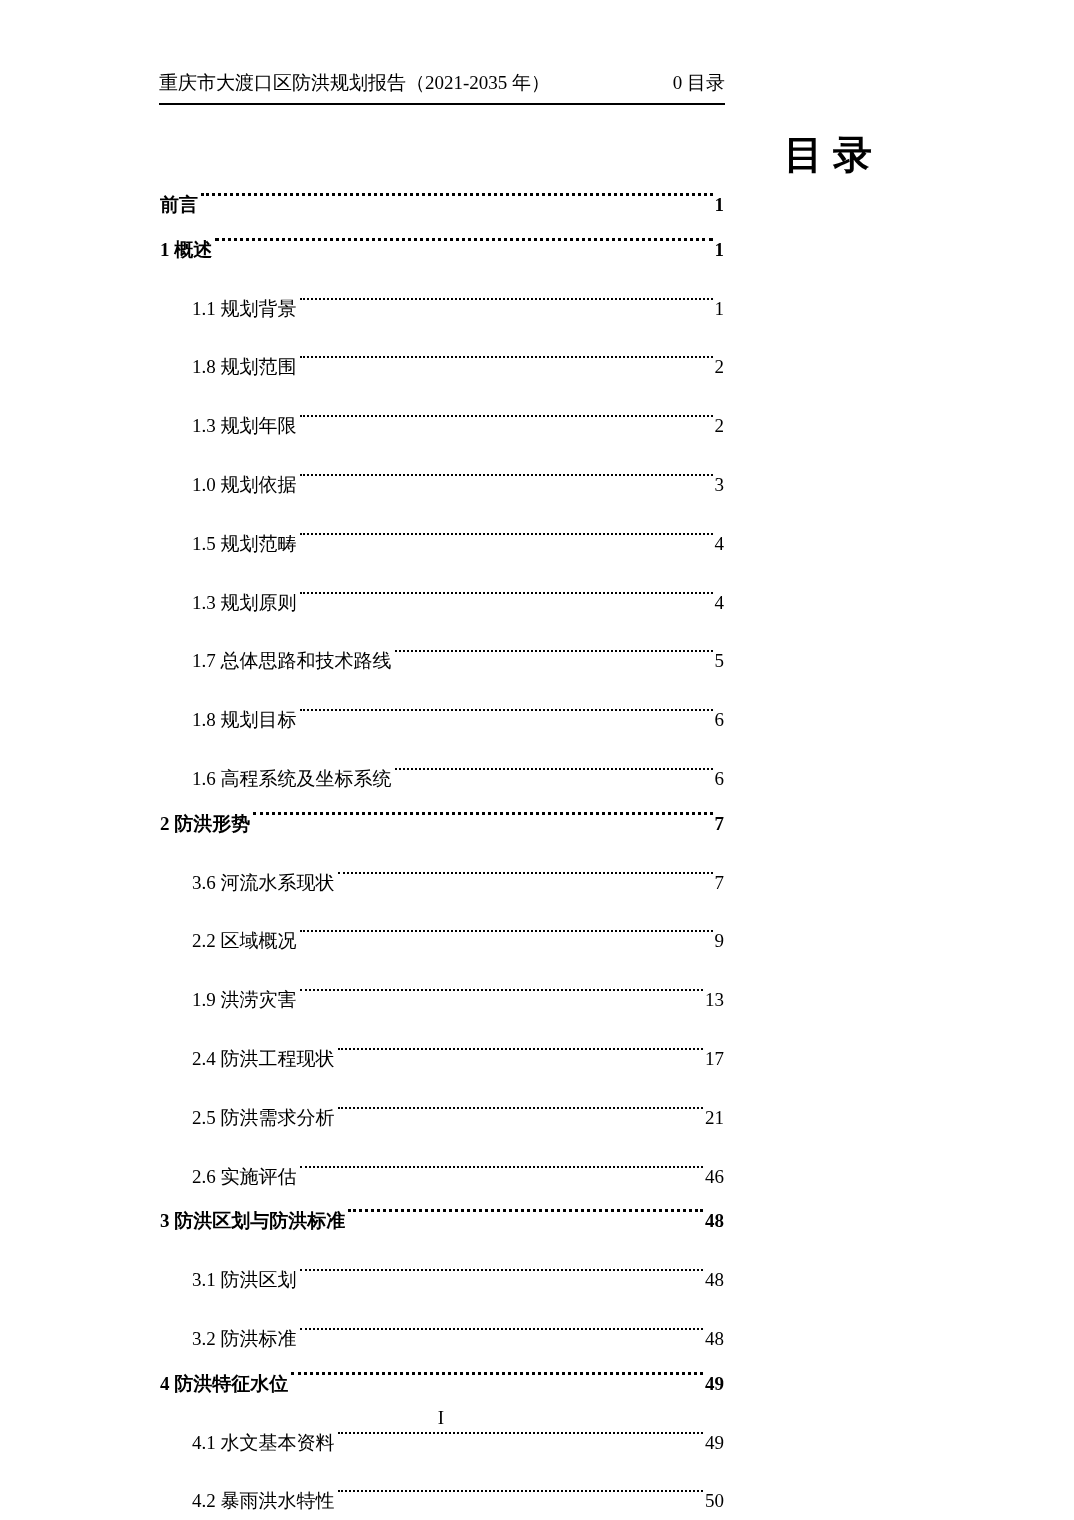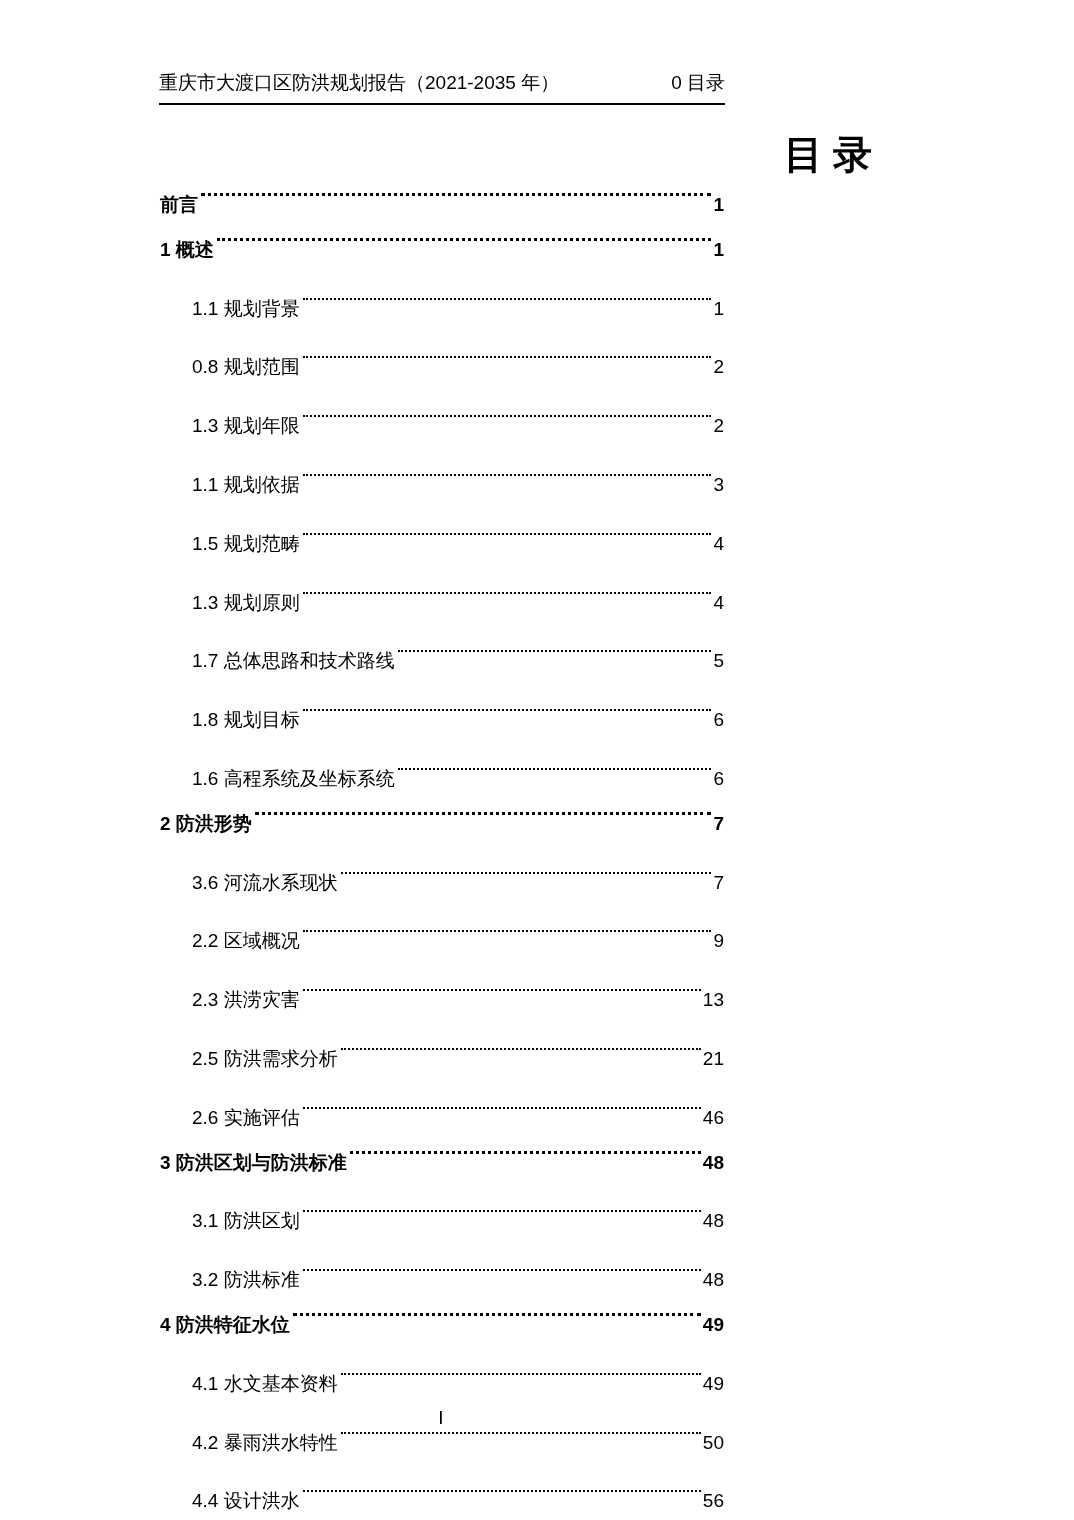--- a/index.html
+++ b/index.html
@@ -3,21 +3,21 @@
 <meta charset="utf-8">
 <style>
   * { margin: 0; padding: 0; box-sizing: border-box; }
   html, body { background: #ffffff; }
   .page {
     position: relative;
     width: 882px;
     height: 1520px;
     background: #ffffff;
     color: #000000;
-    font-family: Liberation Sans, sans-serif;
+    font-family: Liberation Serif, serif;
     overflow: hidden;
   }
   .header {
     position: absolute;
     top: 72px;
     left: 159px;
     right: 157px;
     display: flex;
     justify-content: space-between;
     align-items: flex-end;
@@ -98,33 +98,33 @@
     <span class="toc-page">1</span>
   </div>
 
   <div class="toc-row level-2">
     <span class="toc-label">1.1 规划背景</span>
     <span class="toc-dots"></span>
     <span class="toc-page">1</span>
   </div>
 
   <div class="toc-row level-2">
-    <span class="toc-label">0.8 规划范围</span>
+    <span class="toc-label">1.8 规划范围</span>
     <span class="toc-dots"></span>
     <span class="toc-page">2</span>
   </div>
 
   <div class="toc-row level-2">
     <span class="toc-label">1.3 规划年限</span>
     <span class="toc-dots"></span>
     <span class="toc-page">2</span>
   </div>
 
   <div class="toc-row level-2">
-    <span class="toc-label">1.1 规划依据</span>
+    <span class="toc-label">1.0 规划依据</span>
     <span class="toc-dots"></span>
     <span class="toc-page">3</span>
   </div>
 
   <div class="toc-row level-2">
     <span class="toc-label">1.5 规划范畴</span>
     <span class="toc-dots"></span>
     <span class="toc-page">4</span>
   </div>
 
@@ -164,25 +164,30 @@
     <span class="toc-page">7</span>
   </div>
 
   <div class="toc-row level-2">
     <span class="toc-label">2.2 区域概况</span>
     <span class="toc-dots"></span>
     <span class="toc-page">9</span>
   </div>
 
   <div class="toc-row level-2">
-    <span class="toc-label">2.3 洪涝灾害</span>
+    <span class="toc-label">1.9 洪涝灾害</span>
     <span class="toc-dots"></span>
     <span class="toc-page">13</span>
   </div>
 
+  <div class="toc-row level-2">
+    <span class="toc-label">2.4 防洪工程现状</span>
+    <span class="toc-dots"></span>
+    <span class="toc-page">17</span>
+  </div>
 
   <div class="toc-row level-2">
     <span class="toc-label">2.5 防洪需求分析</span>
     <span class="toc-dots"></span>
     <span class="toc-page">21</span>
   </div>
 
   <div class="toc-row level-2">
     <span class="toc-label">2.6 实施评估</span>
     <span class="toc-dots"></span>

